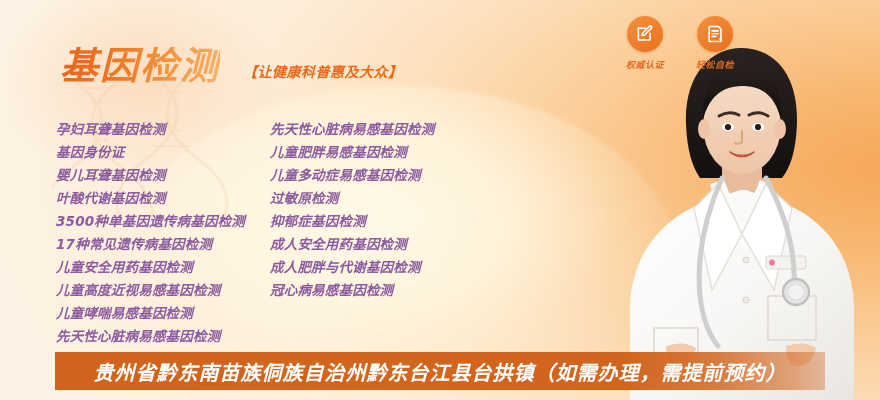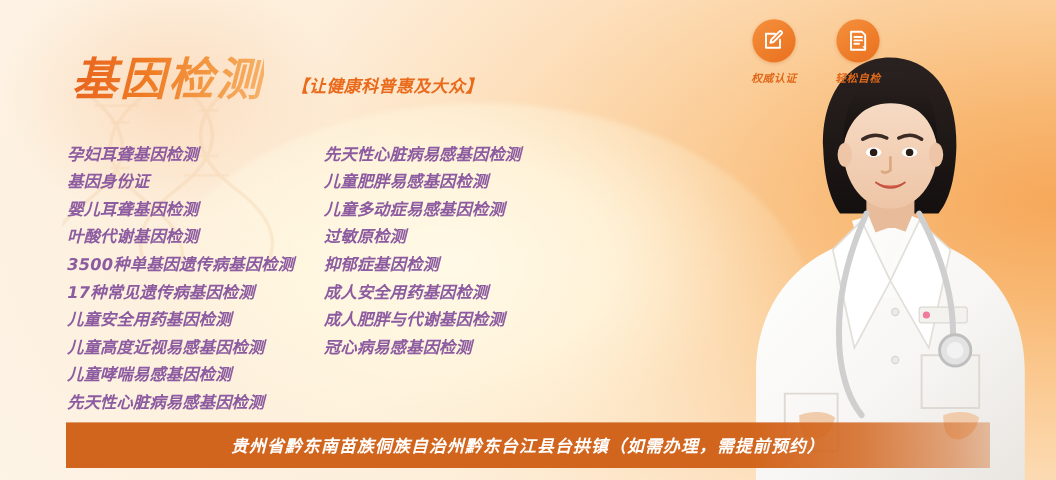--- a/index.html
+++ b/index.html
@@ -82,21 +82,21 @@
     letter-spacing:.2px;
   }
 
   
   .banner{
     position:absolute;left:55px;top:352px;width:770px;height:38px;z-index:5;
     background:linear-gradient(90deg,#d2651d 0%,#d2651d 74%,rgba(210,101,29,.84) 86%,rgba(210,101,29,.55) 96%,rgba(210,101,29,.38) 100%);
     display:flex;align-items:center;justify-content:center;
   }
   .banner-text{
-    color:#ffffff;font-size:14px;font-weight:700;letter-spacing:1px;white-space:nowrap;
+    color:#ffffff;font-size:20px;font-weight:700;letter-spacing:1px;white-space:nowrap;
   }
 
   
   .doctor{
     position:absolute;right:24px;bottom:0;width:230px;height:372px;z-index:3;
     pointer-events:none;
   }
   .doctor svg{display:block;width:100%;height:100%;}
 </style>
 </head>

